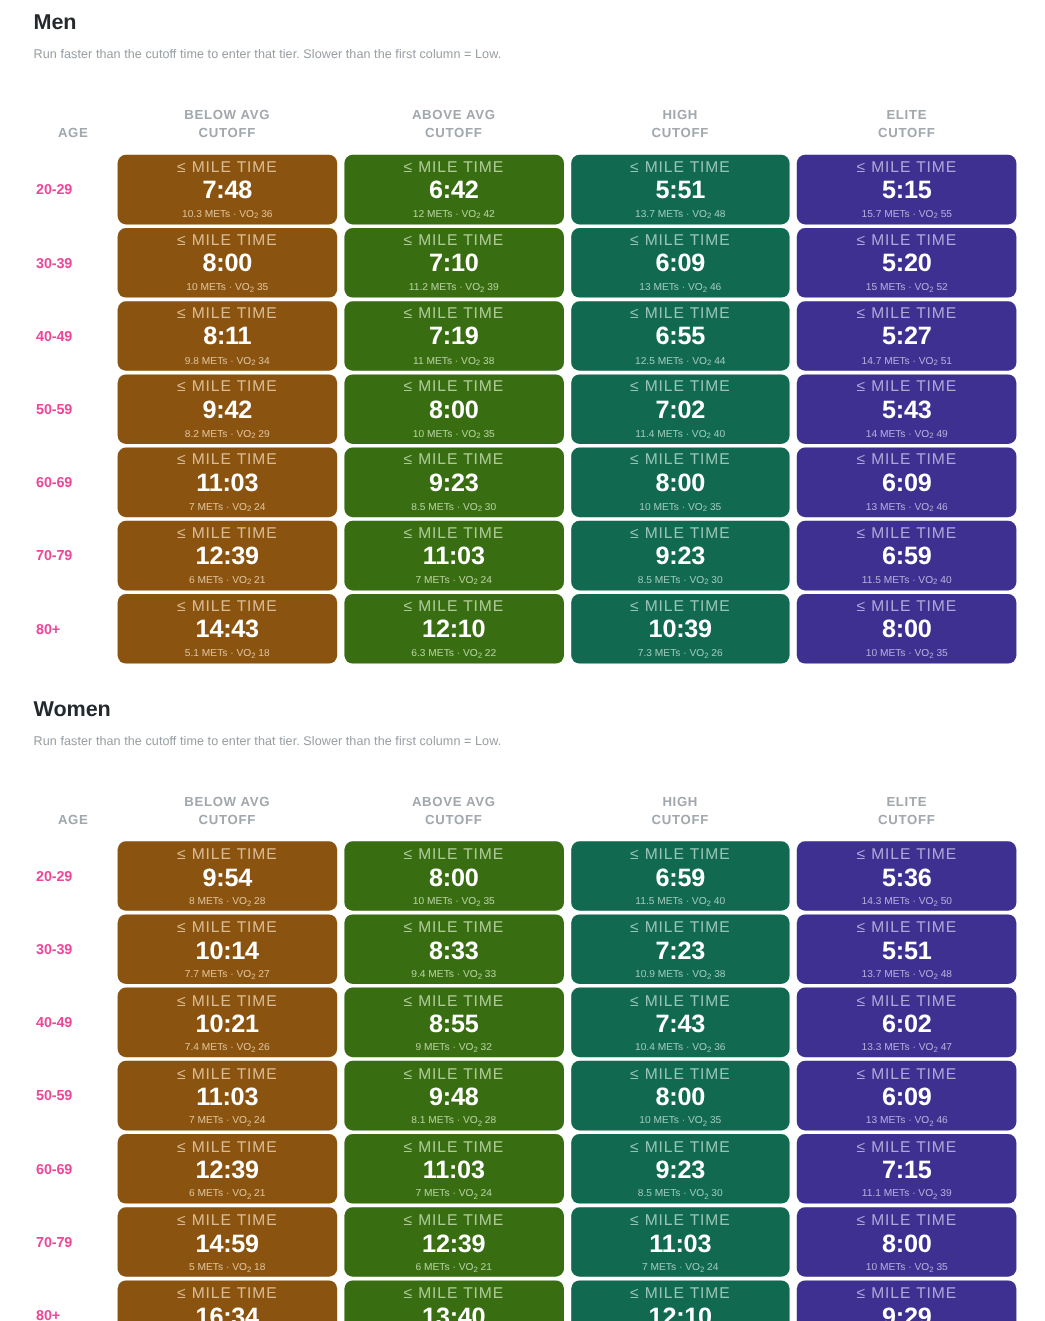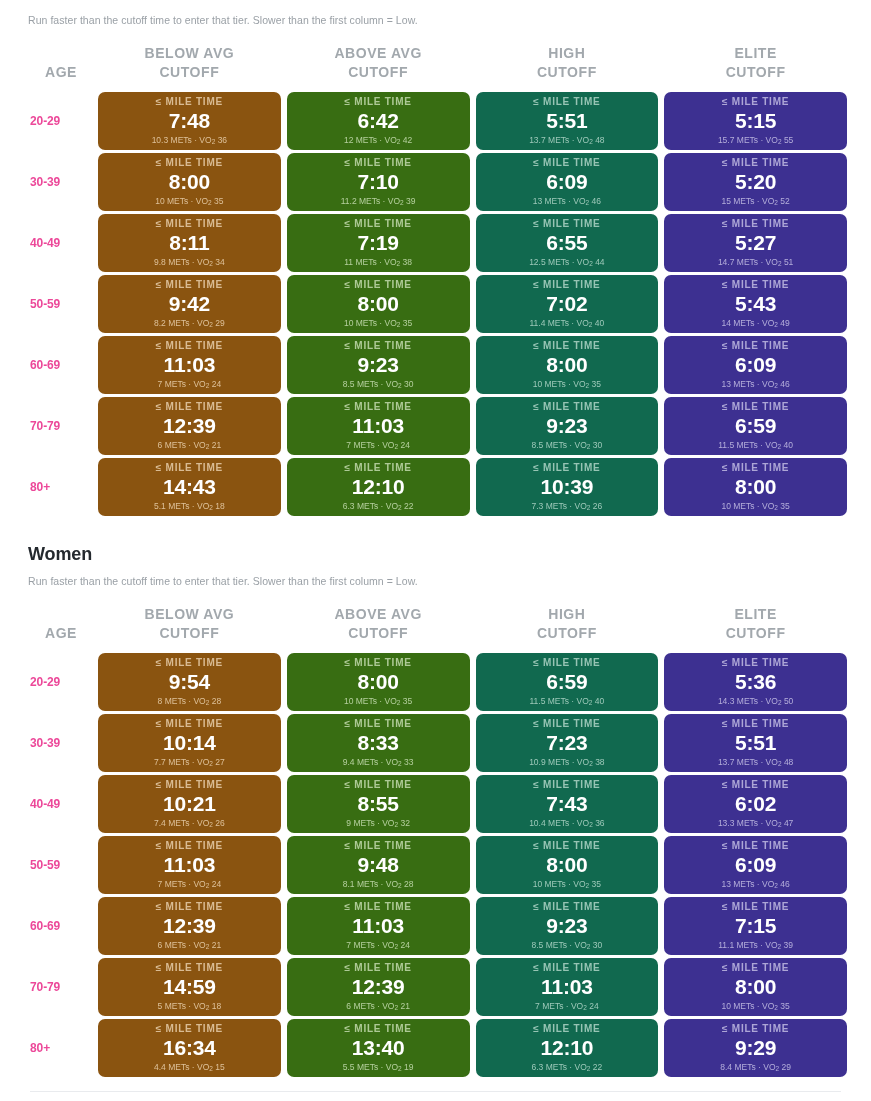--- a/index.html
+++ b/index.html
@@ -40,28 +40,29 @@
 
   
   .tier-grid {
     display: grid;
     grid-template-columns: 68px repeat(4, 1fr);
     column-gap: 6px;
     row-gap: 3px;
     margin-top: 18px;
   }
   .head-cell {
-    font-size: 14px;
+    font-size: 11px;
     font-weight: bold;
     color: #a2a8ad;
     letter-spacing: 0.55px;
     text-align: center;
     line-height: 1.35;
     padding-bottom: 7px;
     align-self: end;
+    margin-top: 20px;
   }
   .head-cell.age-head {
     text-align: center;
     padding-left: 6px;
   }
   .head-cell .hc-l2 { display: block; }
 
   .age-cell {
     font-size: 12px;
     font-weight: bold;
@@ -78,22 +79,22 @@
     border-radius: 7px;
     box-sizing: border-box;
     display: flex;
     flex-direction: column;
     align-items: center;
     justify-content: center;
     text-align: center;
     padding: 4px 6px;
   }
   .tc-label {
-    font-size: 10px;
-    font-weight: bold;
+    font-size: 13px;
+    font-weight: normal;
     letter-spacing: 0.75px;
     line-height: 1;
     opacity: 0.78;
     margin-bottom: 2px;
     white-space: nowrap;
   }
   .tc-value {
     font-size: 21px;
     font-weight: bold;
     color: #ffffff;
@@ -128,20 +129,21 @@
     margin: 14px 6px 0 6px;
     border-top: 1px solid #e9ebee;
   }
 </style>
 </head>
 <body>
 
 <div class="page">
   <div id="sections-root">
       <div class="section">
+        <h2 class="section-title">Men</h2>
         <p class="section-note">Run faster than the cutoff time to enter that tier. Slower than the first column = Low.</p>
         <div class="tier-grid">
           <div class="head-cell age-head"><span>AGE</span></div>
           <div class="head-cell"><span>BELOW AVG</span><span class="hc-l2">CUTOFF</span></div>
           <div class="head-cell"><span>ABOVE AVG</span><span class="hc-l2">CUTOFF</span></div>
           <div class="head-cell"><span>HIGH</span><span class="hc-l2">CUTOFF</span></div>
           <div class="head-cell"><span>ELITE</span><span class="hc-l2">CUTOFF</span></div>
           <div class="age-cell">20-29</div>
           <div class="tier-cell t-below">
             <div class="tc-label">≤ MILE TIME</div>

